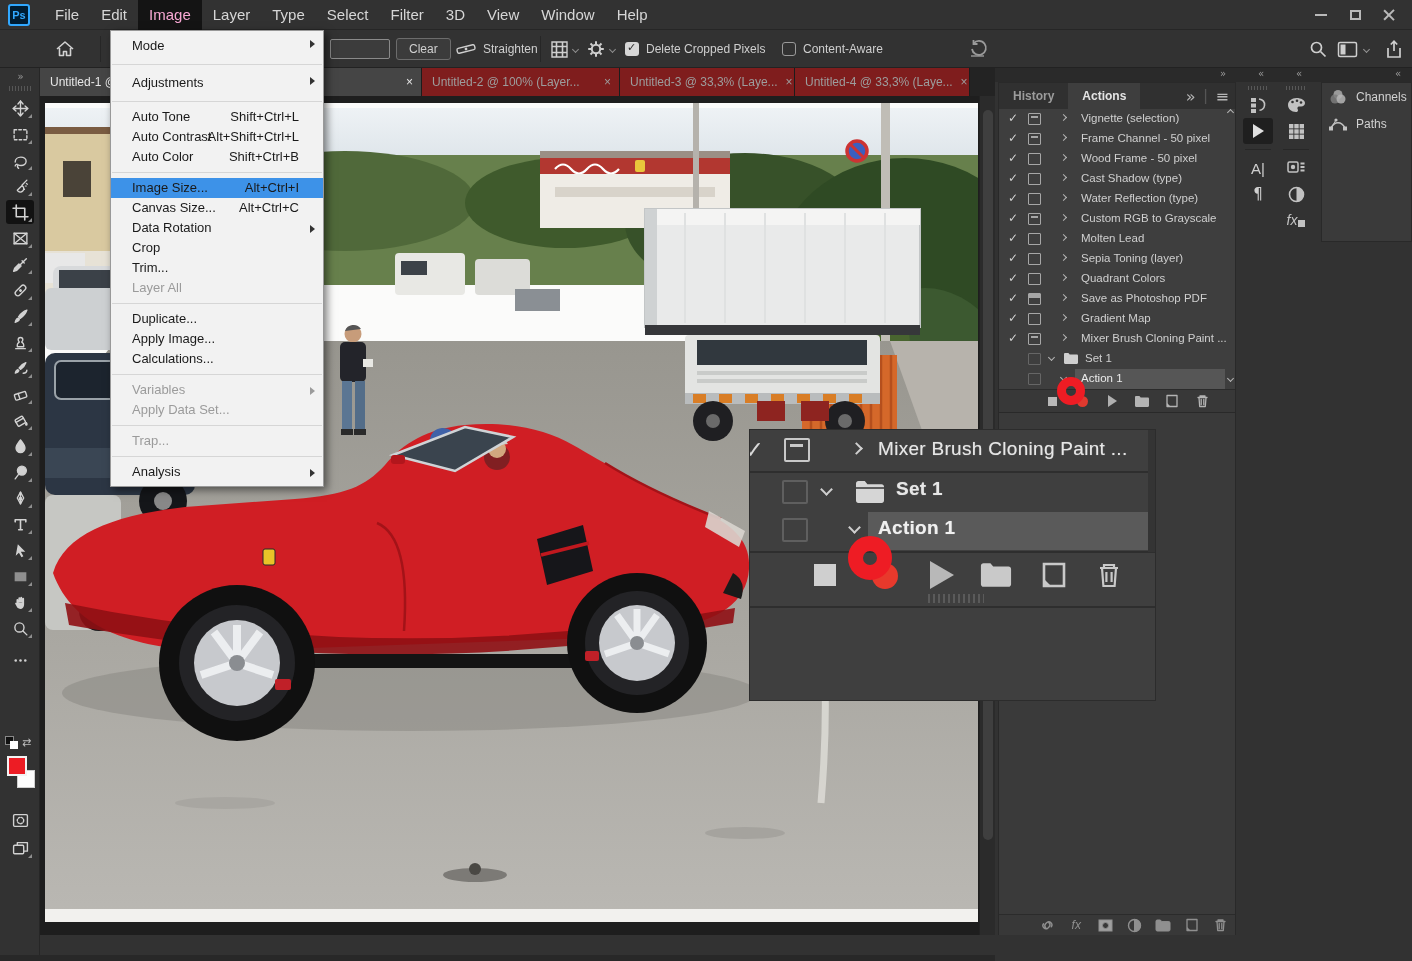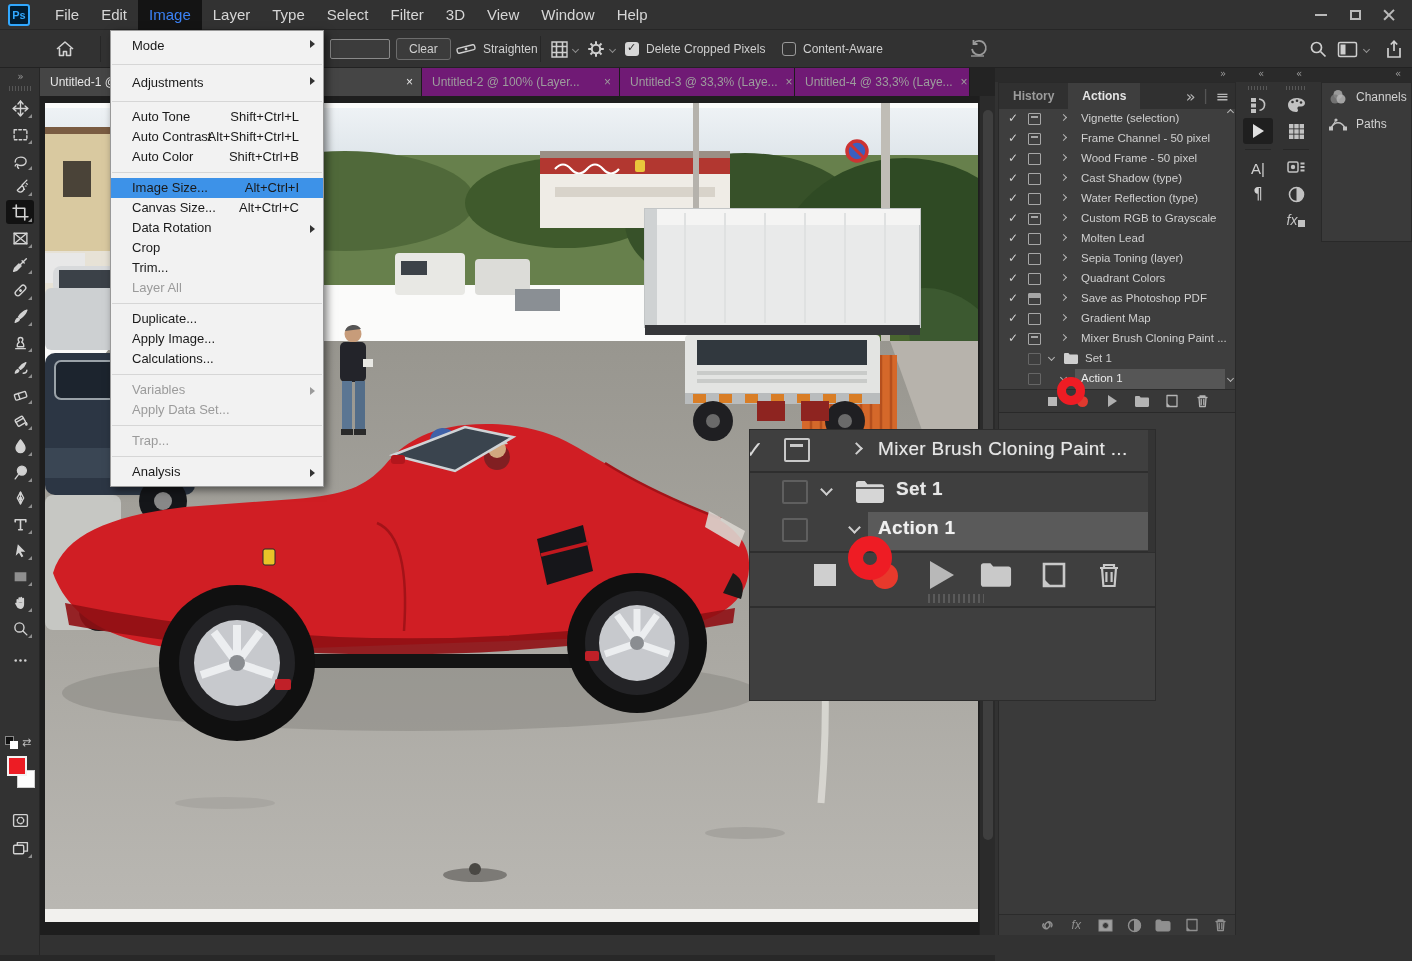--- a/index.html
+++ b/index.html
@@ -9,21 +9,21 @@
        background:#323232;-webkit-font-smoothing:antialiased;}
   .uni{font-family:"DejaVu Sans",sans-serif;}
 
   
   .menubar{position:absolute;left:0;top:0;width:1412px;height:30px;background:#323232;
            border-bottom:1px solid #262626;display:flex;align-items:center;}
   .ps-logo{width:22px;height:22px;margin:0 14px 0 8px;background:#001d33;border:2px solid #31a8ff;
            border-radius:3px;color:#31a8ff;font-size:11px;font-weight:bold;display:flex;
            align-items:center;justify-content:center;}
   .menu-item{padding:0 11px;height:30px;line-height:30px;font-size:15px;color:#d6d6d6;cursor:default;}
-  .menu-item.active{background:#141414;color:#3b82f6;}
+  .menu-item.active{background:#141414;color:#f9a8d4;}
   .win-controls{position:absolute;right:6px;top:0;height:30px;display:flex;align-items:center;}
   .win-btn{width:34px;height:24px;display:flex;align-items:center;justify-content:center;color:#b9b9b9;}
   .wc-min{width:12px;height:2px;background:#b9b9b9;}
   .wc-max{width:11px;height:10px;border:2px solid #b9b9b9;}
   .wc-close{position:relative;width:12px;height:12px;}
   .wc-close:before,.wc-close:after{content:"";position:absolute;left:5px;top:-1px;width:2.4px;height:14px;background:#b9b9b9;}
   .wc-close:before{transform:rotate(45deg);} .wc-close:after{transform:rotate(-45deg);}
 
   
   .optionsbar{position:absolute;left:0;top:31px;width:1412px;height:37px;background:#323232;
@@ -50,21 +50,21 @@
   .tool{position:absolute;left:6px;width:28px;height:24px;display:flex;align-items:center;justify-content:center;border-radius:3px;}
   .tool svg{stroke:#d2d2d2;fill:none;stroke-width:1.3;stroke-linecap:round;stroke-linejoin:round;}
   .tool.sel{background:#121212;}
   .tool .sub{position:absolute;right:2px;bottom:2px;width:0;height:0;border-left:4px solid transparent;border-bottom:4px solid #8f8f8f;}
   .swatch-fg{position:absolute;left:7px;width:20px;height:20px;border:2px solid #f2f2f2;z-index:2;}
   .swatch-bg{position:absolute;left:17px;width:18px;height:18px;background:#fdfdfd;border:1px solid #cfcfcf;z-index:1;}
 
   
   .tabbar{position:absolute;left:40px;top:68px;width:955px;height:28px;background:#232323;display:flex;}
   .dtab{height:28px;display:flex;align-items:center;padding:0 8px 0 10px;font-size:12px;
-        background:#701a75;color:#9d9d9d;border-right:1px solid #1c1c1c;white-space:nowrap;overflow:hidden;}
+        background:#7f1d1d;color:#9d9d9d;border-right:1px solid #1c1c1c;white-space:nowrap;overflow:hidden;}
   .dtab.active{background:#454545;color:#e6e6e6;}
   .dtab .x{margin-left:8px;font-size:12px;color:inherit;}
 
   
   .canvas-area{position:absolute;left:40px;top:96px;width:939px;height:839px;background:#1e1e1e;}
   .photo{position:absolute;left:5px;top:7px;width:933px;height:819px;}
   .vscroll{position:absolute;left:979px;top:96px;width:16px;height:839px;background:#2b2b2b;border-left:1px solid #222;}
   .vscroll .thumb{position:absolute;left:3px;top:14px;width:10px;height:730px;background:#3f3f3f;border-radius:5px;}
 
   

